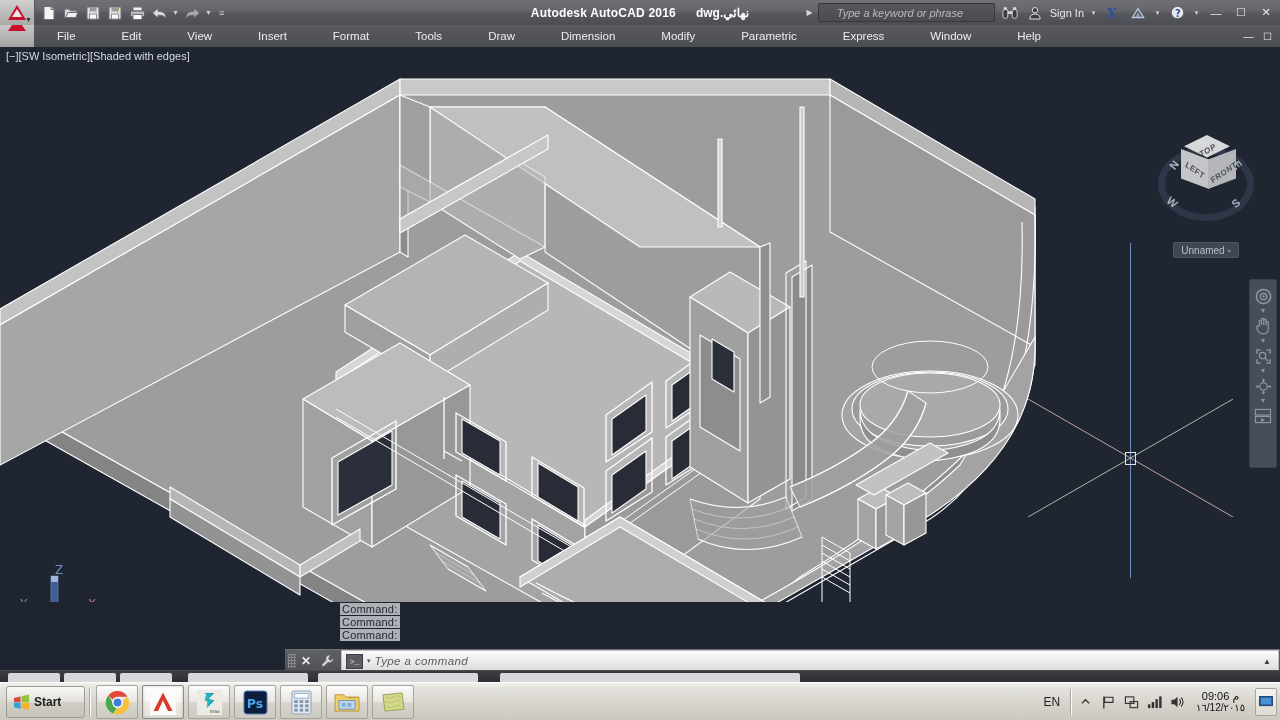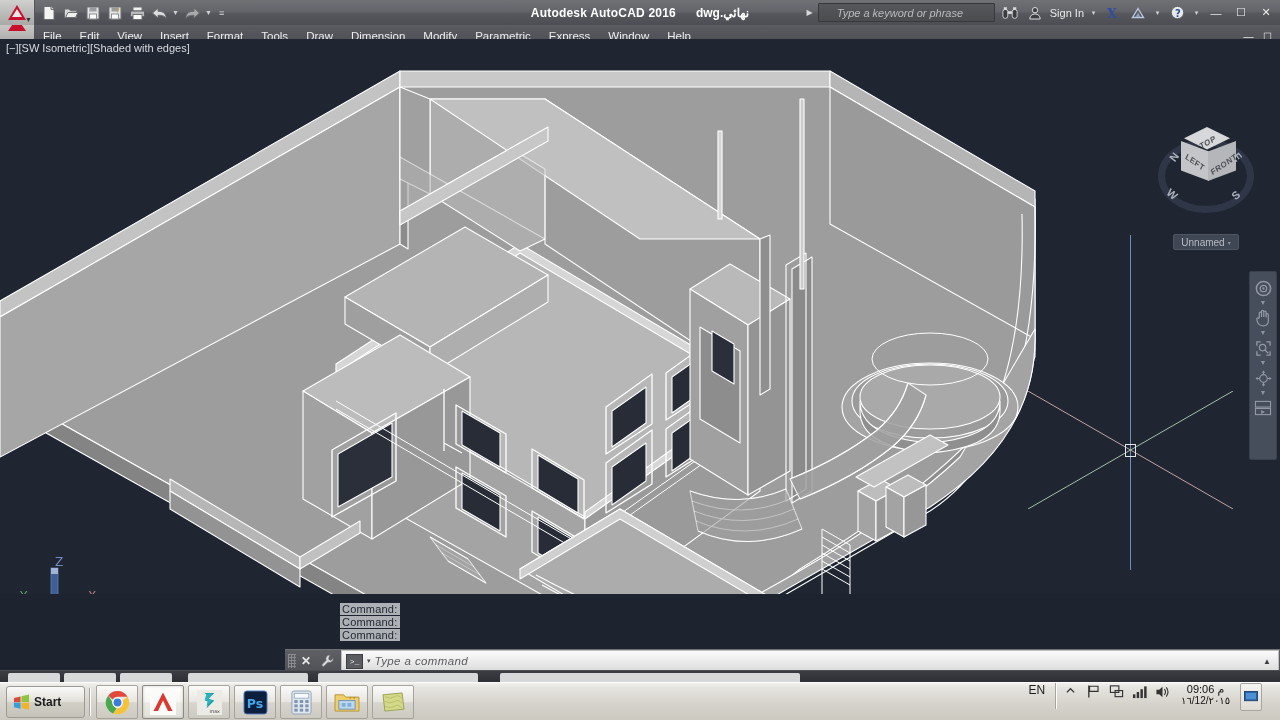--- a/index.html
+++ b/index.html
@@ -77,27 +77,27 @@
     display:flex;align-items:center;
   }
   .menubar .mlogo{
     width:34px;height:22px;background:linear-gradient(#c7c7c6,#a3a3a2);
     display:flex;align-items:flex-start;justify-content:center;overflow:hidden;
   }
   .menubar .mlogo .tri{
     width:0;height:0;border-left:9px solid transparent;border-right:9px solid transparent;
     border-bottom:13px solid #c8102e;margin-top:-7px;
   }
-  .mitem{font-size:11.5px;color:#eceded;padding:2px 9px;white-space:nowrap;}
+  .mitem{font-size:11.5px;color:#eceded;padding:2px 23px;white-space:nowrap;}
   .menuright{margin-left:auto;display:flex;align-items:center;gap:4px;padding-right:5px;}
   .menuright .winbtn2{font-size:10px;color:#e4e5e6;width:15px;text-align:center;}
 
   
   .canvas{
-    position:absolute;left:0;top:39px;width:1280px;height:555px;
+    position:absolute;left:0;top:47px;width:1280px;height:555px;
     background:#1f2632;overflow:hidden;
   }
   .vplabel{
     position:absolute;left:6px;top:3px;font-size:11px;color:#d8dade;
     font-family:"Liberation Sans", sans-serif;white-space:nowrap;
   }
 
   
   .viewcube{position:absolute;left:1152px;top:78px;width:108px;height:108px;}
   .compass-ring{
@@ -218,21 +218,21 @@
   .tbtn{
     width:40px;height:32px;margin:0 2px;border:1px solid #a6a39c;border-radius:2px;
     background:linear-gradient(#fbfbfa,#e7e5e0 50%,#d8d5ce 52%,#cdcac2);
     display:flex;align-items:center;justify-content:center;position:relative;
   }
   .tbtn.active{
     background:linear-gradient(#ffffff,#f6f5f2 50%,#eceae5 52%,#e4e2dc);
     border-color:#8d8a83;box-shadow:inset 0 0 3px rgba(0,0,0,.22);
   }
   .tray{
-    margin-left:auto;height:38px;display:flex;gap:6px;padding-right:18px;
+    margin-left:auto;height:38px;display:flex;align-items:center;gap:6px;padding-right:3px;
   }
   .traylang{font-size:12px;color:#1d1d1d;padding:0 4px;}
   .traysep{width:1px;height:26px;background:#a8a59e;box-shadow:1px 0 0 #fdfdfc;}
   .trayico{width:17px;height:17px;display:flex;align-items:center;justify-content:center;}
   .clock{display:flex;flex-direction:column;align-items:center;line-height:12px;padding:0 4px;}
   .clock .ctime{font-size:11px;color:#111;}
   .clock .cdate{font-size:10px;color:#111;direction:rtl;}
   .showdesk{
     width:20px;height:26px;border:1px solid #a8a59e;border-radius:2px;
     background:linear-gradient(#f5f4f1,#dedbd4);display:flex;align-items:center;justify-content:center;

